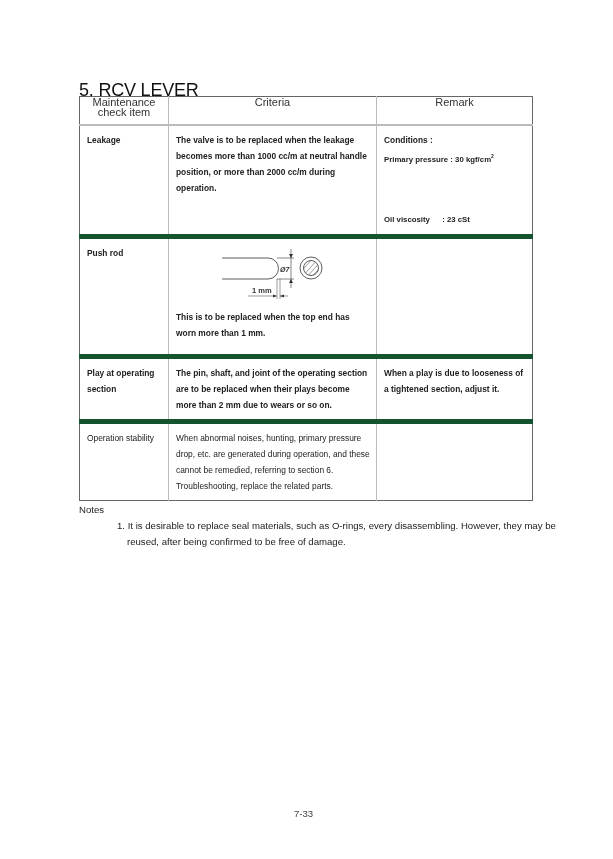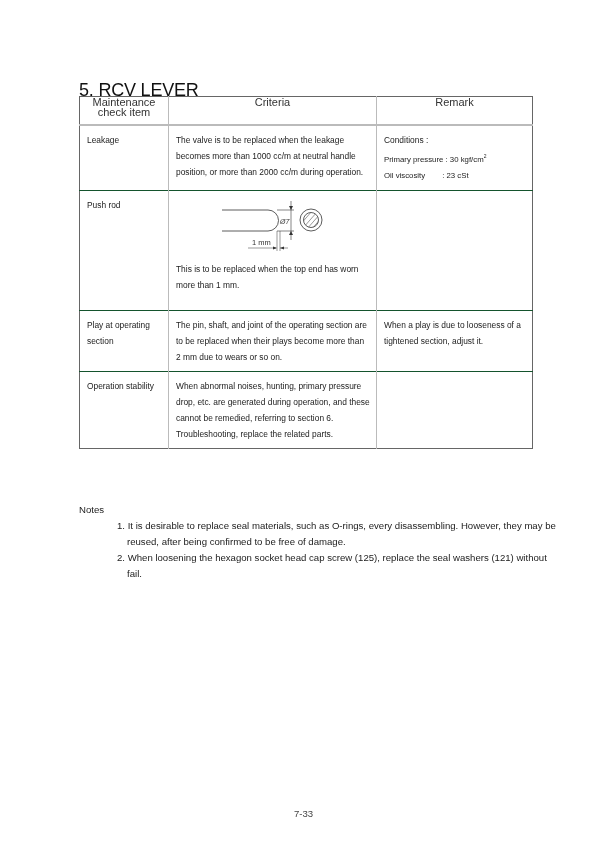--- a/index.html
+++ b/index.html
@@ -8,21 +8,21 @@
   .section-title { position: absolute; left: 79px; top: 80px; font-size: 18px; font-weight: normal;
                    letter-spacing: -0.2px; color: #111; }
   table.main { position: absolute; left: 79px; top: 96px; width: 453px; border-collapse: collapse;
                table-layout: fixed; font-size: 8.4px; line-height: 16px; color: #222; }
   table.main td, table.main th { vertical-align: top; padding: 0; }
   table.main { border: 1px solid #666; }
   table.main col.c1 { width: 89px; }
   table.main col.c2 { width: 208px; }
   table.main col.c3 { width: 156px; }
   .cell-border-right { border-right: 1.5px solid #bbb; }
-  .row-border { border-bottom: 1px solid #14532d; }
+  .row-border { border-bottom: 5px solid #14532d; font-weight: bold; }
   .head-row th { font-weight: normal; text-align: center; vertical-align: middle; height: 27px;
                  line-height: 10px; font-size: 11px; color: #333; border-bottom: 2px solid #bbb; }
   .cell-pad { padding: 6px 6px 6px 7px !important; }
   .remark-small { font-size: 7.8px; }
   .sup { font-size: 5px; vertical-align: super; }
   .diagram { display: block; margin: 2px 0 0 0; height: 62px; position: relative; }
   .notes { position: absolute; left: 79px; top: 502px; font-size: 9.6px; line-height: 16px; color: #222; }
   .notes .label { position: absolute; left: 0; top: 0; }
   .notes .items { position: absolute; left: 38px; top: 16px; width: 440px; }
   .notes .item { padding-left: 10px; text-indent: -10px; }
@@ -52,21 +52,21 @@
   <tr class="row-border" style="height:57px;">
     <td class="cell-border-right cell-pad">Leakage</td>
     <td class="cell-border-right cell-pad">The valve is to be replaced when the leakage becomes more than 1000 cc/m at neutral handle position, or more than 2000 cc/m during operation.</td>
     <td class="cell-pad">
       <div>Conditions :</div>
       <div class="remark-small">
         <span>Primary pressure</span>
         <span>: 30 kgf/cm</span><span class="sup">2</span>
       </div>
       <div class="remark-small">
-        <span style="display:inline-block;width:56px;">Oil viscosity</span>
+        <span style="display:inline-block;width:56px;margin-top:44px;">Oil viscosity</span>
         <span>: 23 cSt</span>
       </div>
     </td>
   </tr>
 
 
   <tr class="row-border" style="height:120px;">
     <td class="cell-border-right cell-pad">Push rod</td>
     <td class="cell-border-right cell-pad">
       <div class="diagram">
@@ -120,17 +120,16 @@
     <td class="cell-border-right cell-pad">When abnormal noises, hunting, primary pressure drop, etc.  are generated during operation, and these cannot be remedied, referring to section 6. Troubleshooting, replace the related parts.</td>
     <td class="cell-pad"></td>
   </tr>
 </tbody>
   </table>
 
 <div class="notes">
   <div class="label">Notes</div>
   <div class="items">
     <div class="item">1. It is desirable  to replace seal materials, such as O-rings, every disassembling.   However, they may be reused, after being confirmed to be free of damage.</div>
-    <div class="item">2. When loosening the hexagon socket head cap screw (125), replace the seal washers (121) without fail.</div>
   </div>
 </div>
 
 <div class="page-num">7-33</div>
 
 </body></html>

